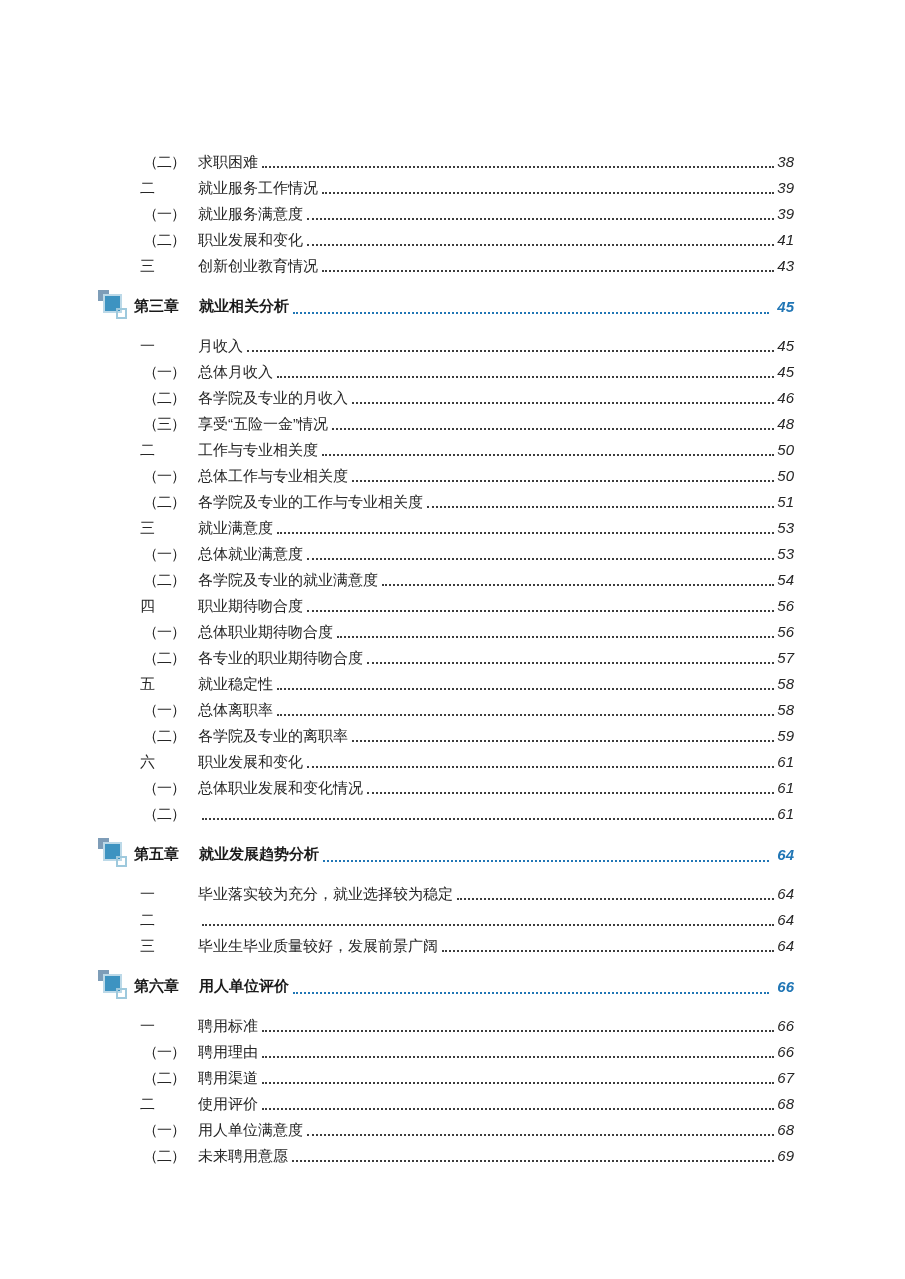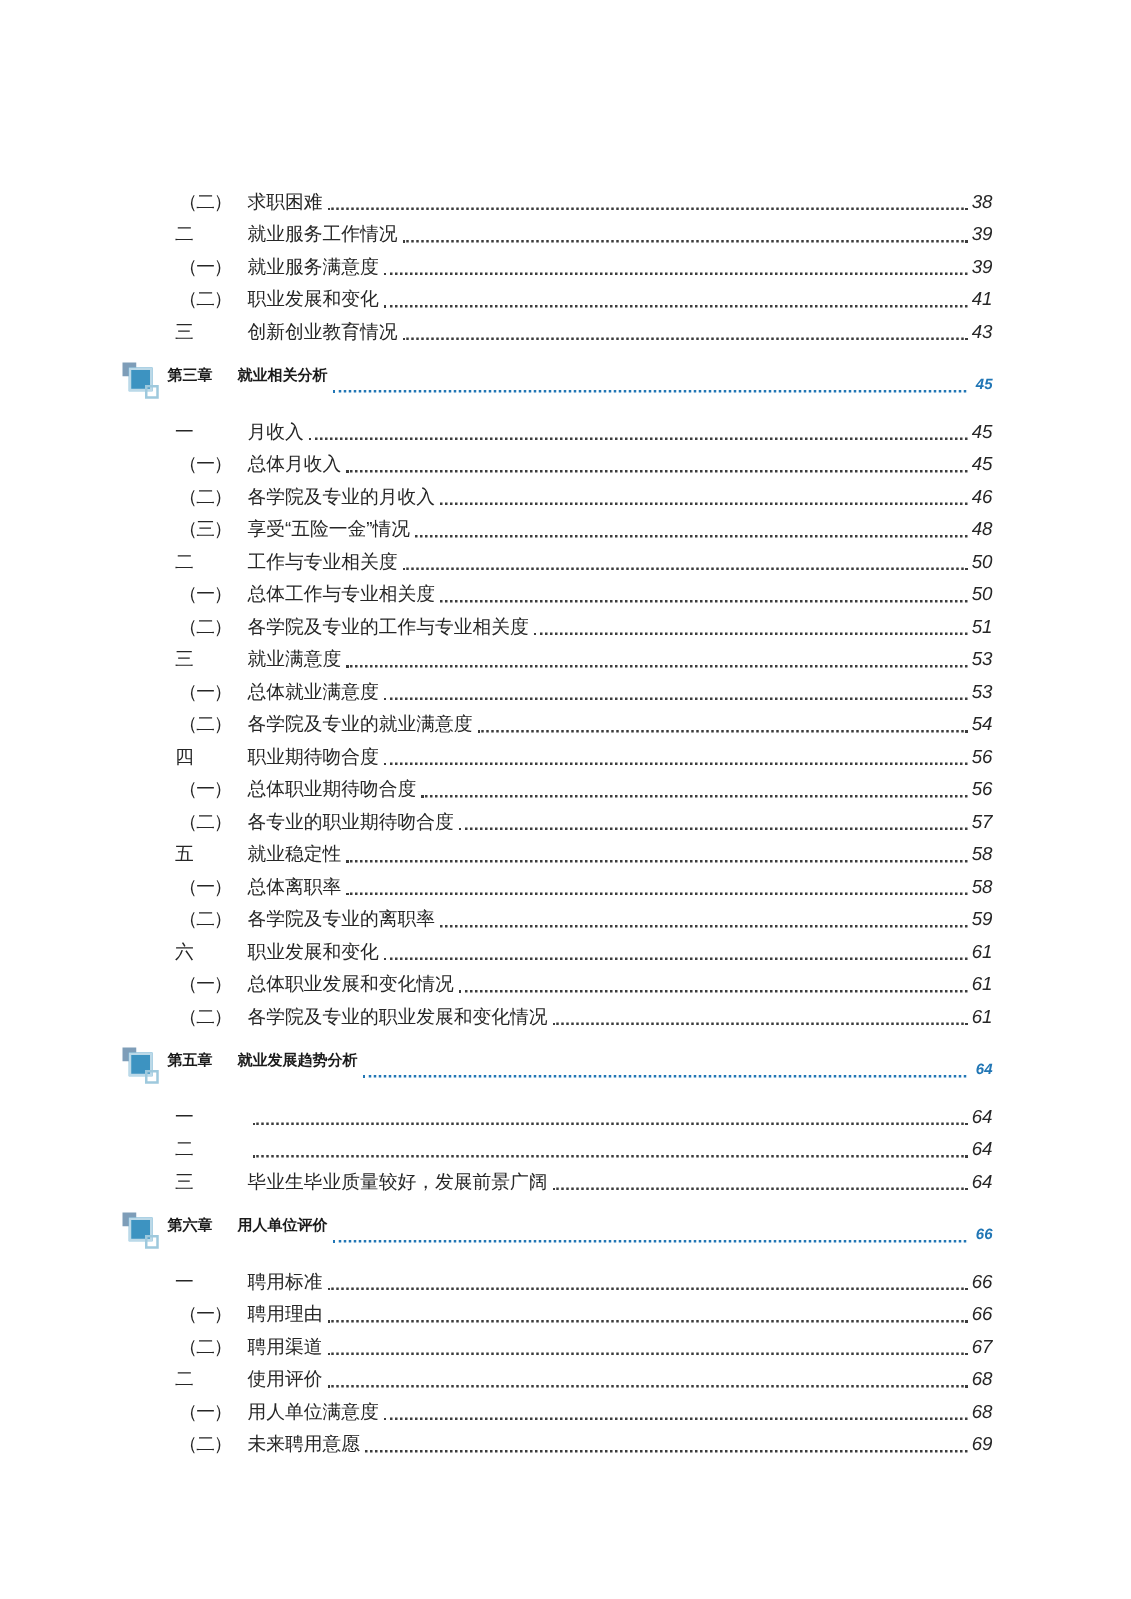--- a/index.html
+++ b/index.html
@@ -49,23 +49,23 @@
     min-width: 12px;
     border-bottom: 2px dotted #3c3c3c;
     margin: 0 3px 4px 4px;
   }
   .row .pg { flex: none; margin-bottom: 0; font-style: italic; }
 
   .row.chapter {
     height: 32px;
     margin-top: 14px;
     margin-bottom: 8px;
-    align-items: flex-start;
+    align-items: center;
     font-weight: bold;
-    font-size: 12px;
+    font-size: 15px;
     color: var(--chapter-text);
   }
   .row.chapter .num { width: auto; margin-left: 2px; }
   .row.chapter .title { margin-left: 20px; }
   .row.chapter .leader {
     border-bottom: 2px dotted var(--accent);
     margin: 14px 2px 0 4px;
     align-self: center;
   }
   .row.chapter .pg {
@@ -248,37 +248,37 @@
         <span class="pg">61</span>
       </div>
       <div class="row l2">
         <span class="num">（一）</span>
         <span class="title">总体职业发展和变化情况</span>
         <span class="leader"></span>
         <span class="pg">61</span>
       </div>
       <div class="row l2">
         <span class="num">（二）</span>
-        <span class="title">各学院及专业的职业发展和变化情况</span>
         <span class="leader"></span>
         <span class="pg">61</span>
       </div>
       <div class="row chapter">
         <span class="ch-icon">
           <span class="sq-back"></span>
           <span class="sq-main"></span>
           <span class="sq-outline"></span>
         </span>
         <span class="num">第五章</span>
         <span class="title">就业发展趋势分析</span>
         <span class="leader"></span>
         <span class="pg">64</span>
       </div>
       <div class="row l1">
         <span class="num">一</span>
+        <span class="title">毕业落实较为充分，就业选择较为稳定</span>
         <span class="leader"></span>
         <span class="pg">64</span>
       </div>
       <div class="row l1">
         <span class="num">二</span>
         <span class="leader"></span>
         <span class="pg">64</span>
       </div>
       <div class="row l1">
         <span class="num">三</span>

